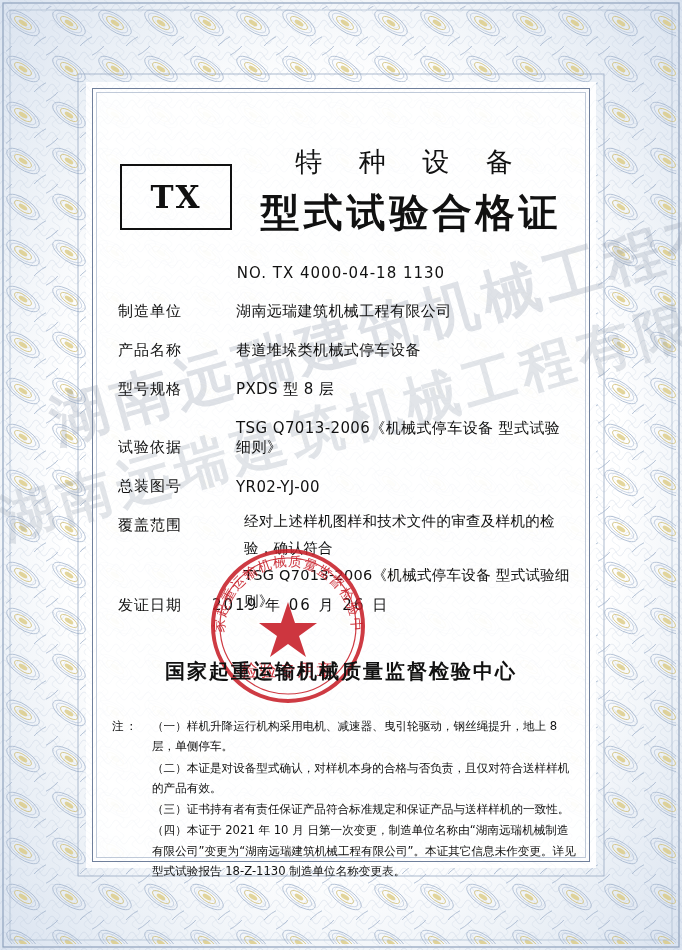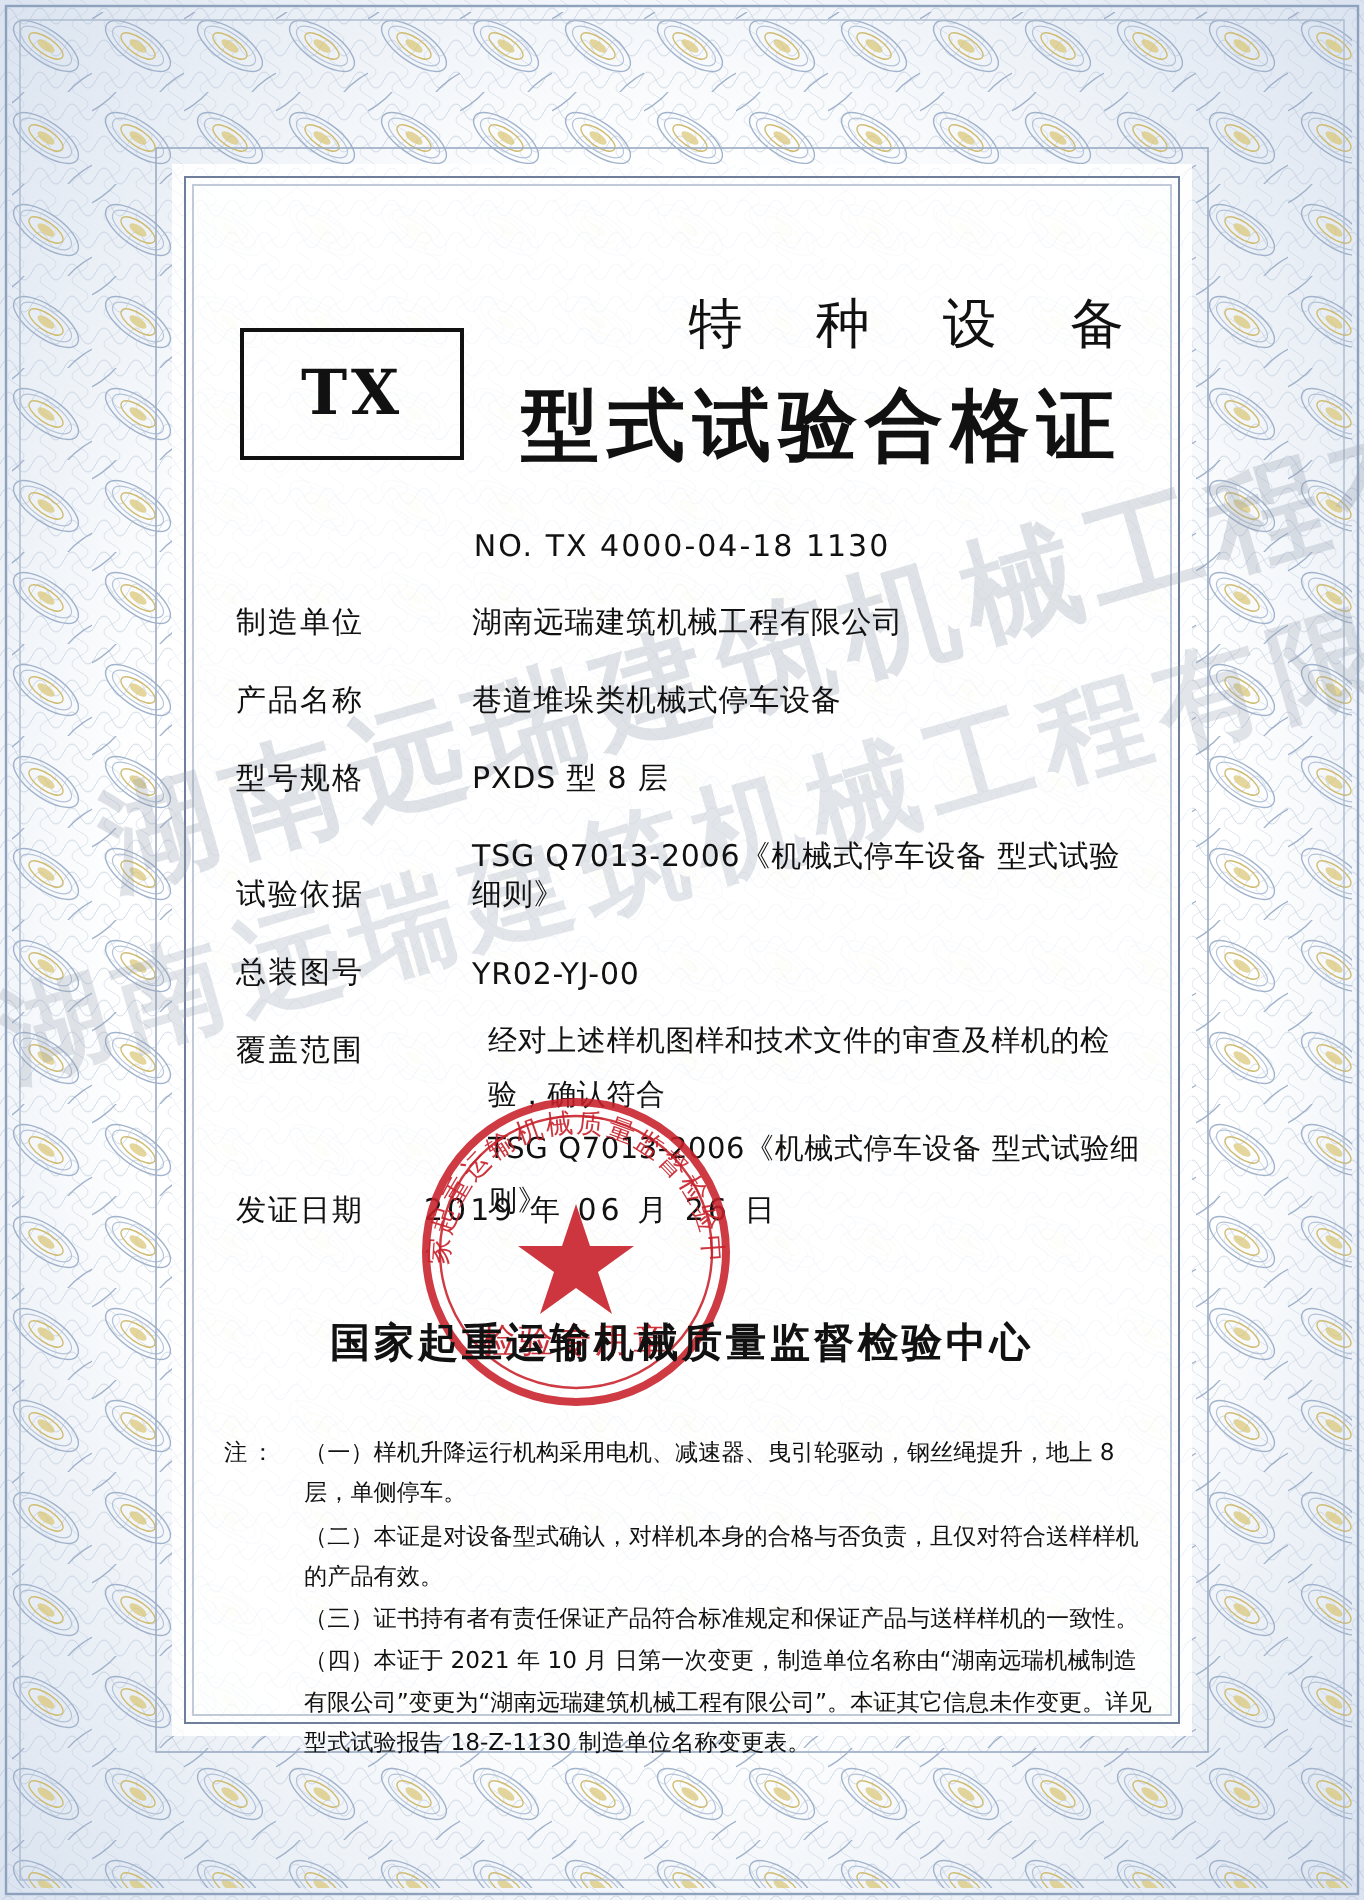--- a/index.html
+++ b/index.html
@@ -72,21 +72,20 @@
 
   .title-wrap{
     position:absolute;
     left:150px;top:48px;right:10px;
     text-align:center;
   }
   .title-small{
     font-size:27px;letter-spacing:14px;color:#111;
     font-family:"DejaVu Serif","Liberation Serif",serif;
     margin-bottom:6px;
-    text-align:right;
   }
   .title-big{
     font-size:39px;letter-spacing:4px;font-weight:bold;color:#111;
     font-family:"DejaVu Serif","Liberation Serif",serif;
   }
   .cert-no{
     position:absolute;
     left:0;right:0;top:168px;
     text-align:center;
     font-size:15px;letter-spacing:1px;color:#111;

